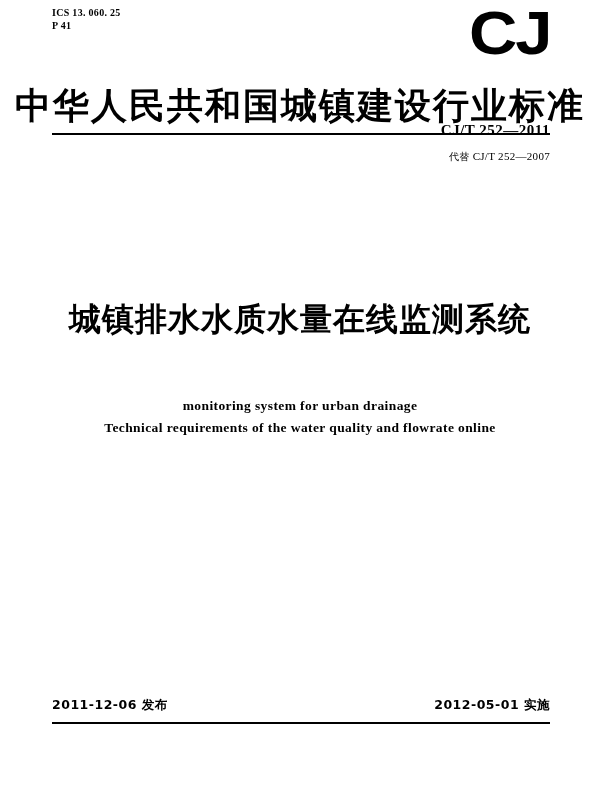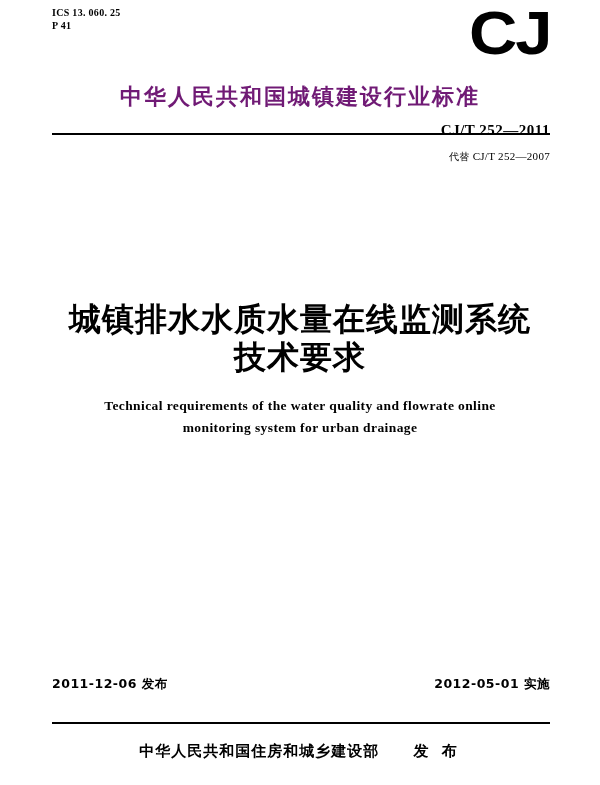--- a/index.html
+++ b/index.html
@@ -50,23 +50,23 @@
 
   
   .std-heading {
     position: absolute;
     left: 0;
     right: 0;
     top: 82px;
     text-align: center;
     font-family: "DejaVu Sans", sans-serif;
     font-weight: bold;
-    font-size: 22px;
+    font-size: 36px;
     letter-spacing: 2px;
-    color: #701a75;
+    color: #000000;
   }
 
   
   .rule-top {
     position: absolute;
     left: 52px;
     right: 50px;
     top: 133px;
     border-top: 2px solid #000;
   }
@@ -118,21 +118,21 @@
     font-size: 13.5px;
     line-height: 22px;
     letter-spacing: 0.4px;
   }
 
   
   .dates {
     position: absolute;
     left: 52px;
     right: 50px;
-    top: 676px;
+    top: 697px;
     display: flex;
     justify-content: space-between;
     align-items: baseline;
     font-family: "Liberation Serif", serif;
     font-weight: bold;
     font-size: 13px;
   }
   .dates .cn {
     font-family: "DejaVu Sans", sans-serif;
     font-size: 12.5px;
@@ -186,33 +186,28 @@
   <div class="std-number">
     <div class="num">CJ/T 252—2011</div>
     <div class="replaces">
       <span class="cn">代替</span>
       <span>CJ/T 252—2007</span>
     </div>
   </div>
 
   <div class="title-cn">
     <div>城镇排水水质水量在线监测系统</div>
-    <div>技术要求</div>
   </div>
 
   <div class="title-en">
+    <div>monitoring system for urban drainage</div>
     <div>Technical requirements of the water quality and flowrate online</div>
-    <div>monitoring system for urban drainage</div>
   </div>
 
   <div class="dates">
     <div class="cn">2011-12-06 发布</div>
     <div class="cn">2012-05-01 实施</div>
   </div>
 
   <div class="rule-bottom"></div>
 
-  <div class="publisher">
-    <span>中华人民共和国住房和城乡建设部</span>
-    <span class="pub-word">发 布</span>
-  </div>
 
 </div>
 
 </body></html>

